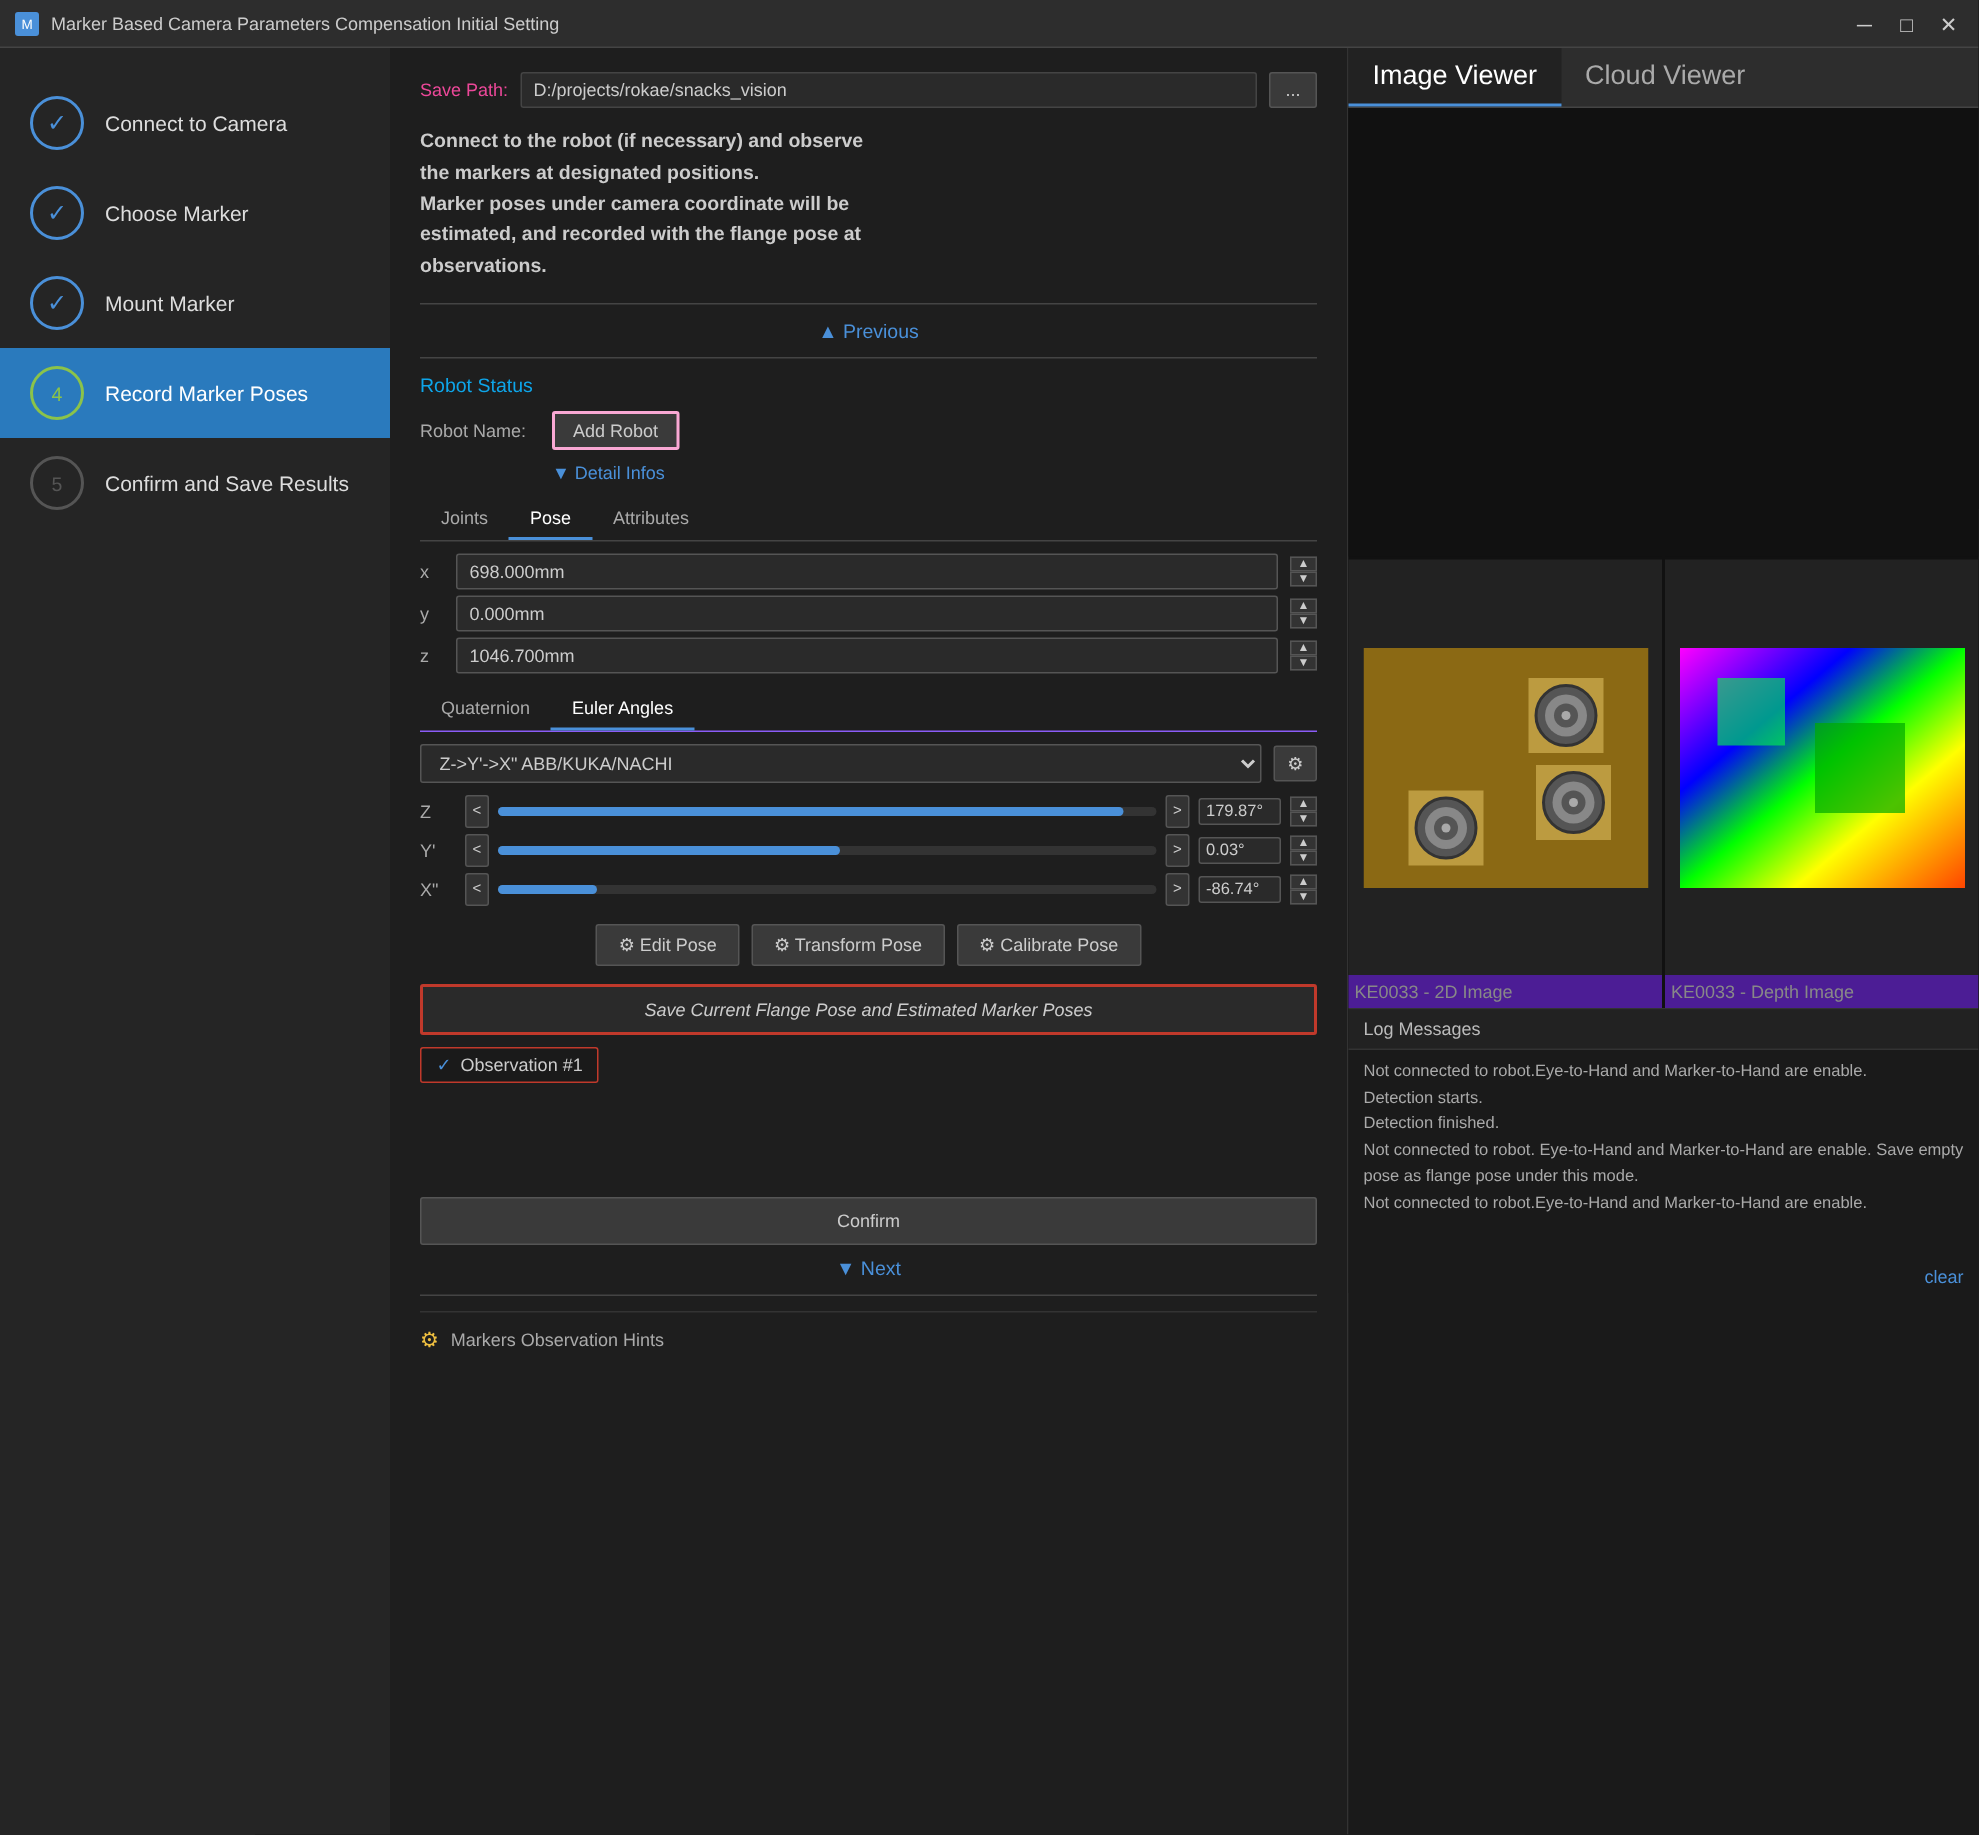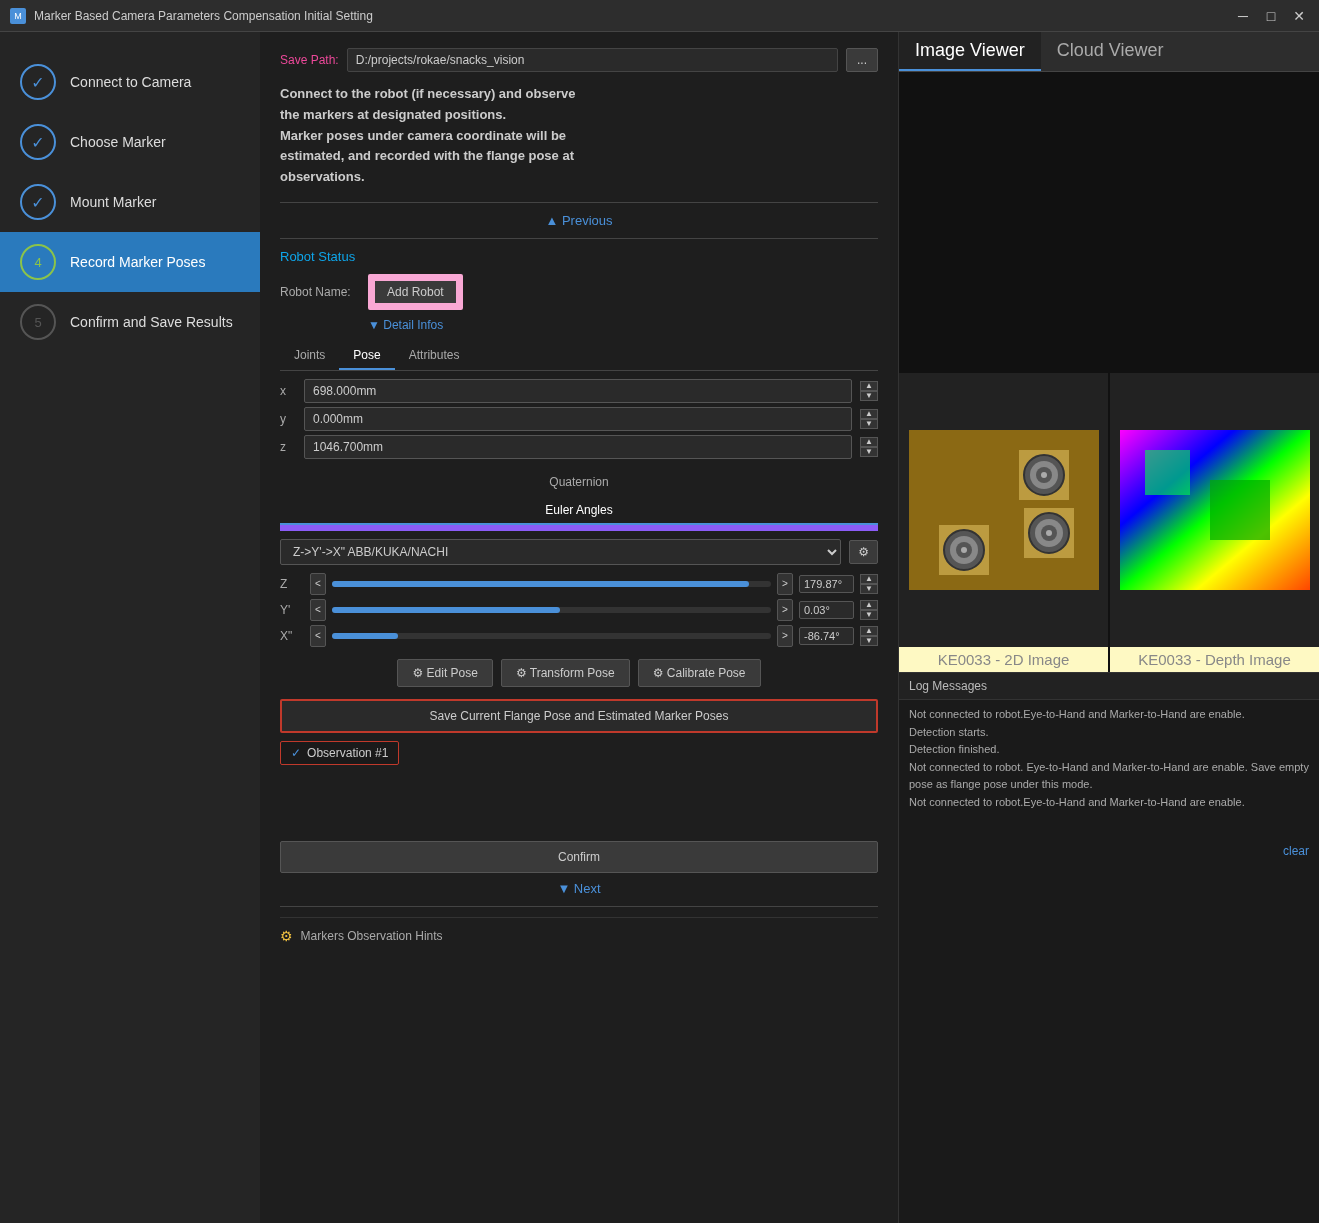--- a/index.html
+++ b/index.html
@@ -177,21 +177,21 @@
       background: #2a2a2a;
       border: 1px solid #555;
       color: #ccc;
       padding: 4px 8px;
       font-size: 12px;
       border-radius: 2px;
       flex: 1;
     }
     .add-robot-btn {
       background: #3a3a3a;
-      border: 7px solid #f9a8d4;
+      border: 2px solid #f9a8d4;
       color: #ccc;
       padding: 4px 12px;
       cursor: pointer;
       border-radius: 2px;
       font-size: 12px;
     }
     .detail-btn {
       background: none;
       border: none;
       color: #4a90d9;
@@ -249,22 +249,21 @@
       color: #ccc;
       cursor: pointer;
       font-size: 8px;
       width: 18px; height: 10px;
       display: flex; align-items: center; justify-content: center;
     }
     .angle-tabs-row {
       display: flex;
       gap: 0;
       margin: 10px 0 8px 0;
-      border-bottom: 6px solid #8b5cf6;
-      flex-direction: column;
+      border-bottom: 1px solid #8b5cf6;
     }
     .euler-select-row {
       display: flex;
       align-items: center;
       gap: 8px;
       margin-bottom: 8px;
     }
     .euler-select {
       flex: 1;
       background: #2a2a2a;
@@ -354,20 +353,21 @@
     .save-poses-btn {
       width: 100%;
       background: #2a2a2a;
       border: 2px solid #c0392b;
       color: #ccc;
       padding: 8px;
       cursor: pointer;
       font-size: 12px;
       border-radius: 2px;
       margin-bottom: 8px;
+      font-style: italic;
     }
     .observation-item {
       display: flex;
       align-items: center;
       gap: 6px;
       background: #1a1a1a;
       border: 1px solid #c0392b;
       padding: 4px 10px;
       border-radius: 2px;
       margin-bottom: 6px;
@@ -446,25 +446,24 @@
       background: #222;
       display: flex;
       flex-direction: column;
       position: relative;
     }
     .image-area {
       flex: 1;
       display: flex; align-items: center; justify-content: center;
     }
     .image-label {
-      text-align: center;
-      font-size: 15px;
+      font-size: 12px;
       color: #888;
       padding: 4px;
-      background: #fef9c3;
+      background: #4c1d95;
     }
 
     
     .log-panel {
       background: #1a1a1a;
       border-top: 1px solid #333;
     }
     .log-title {
       font-size: 12px;
       color: #bbb;

